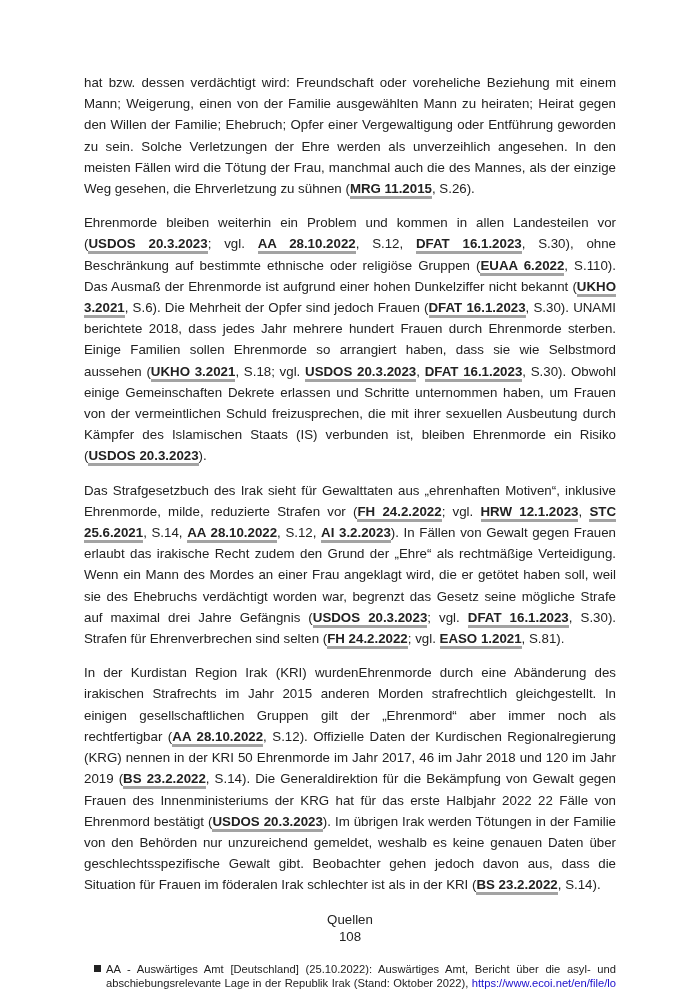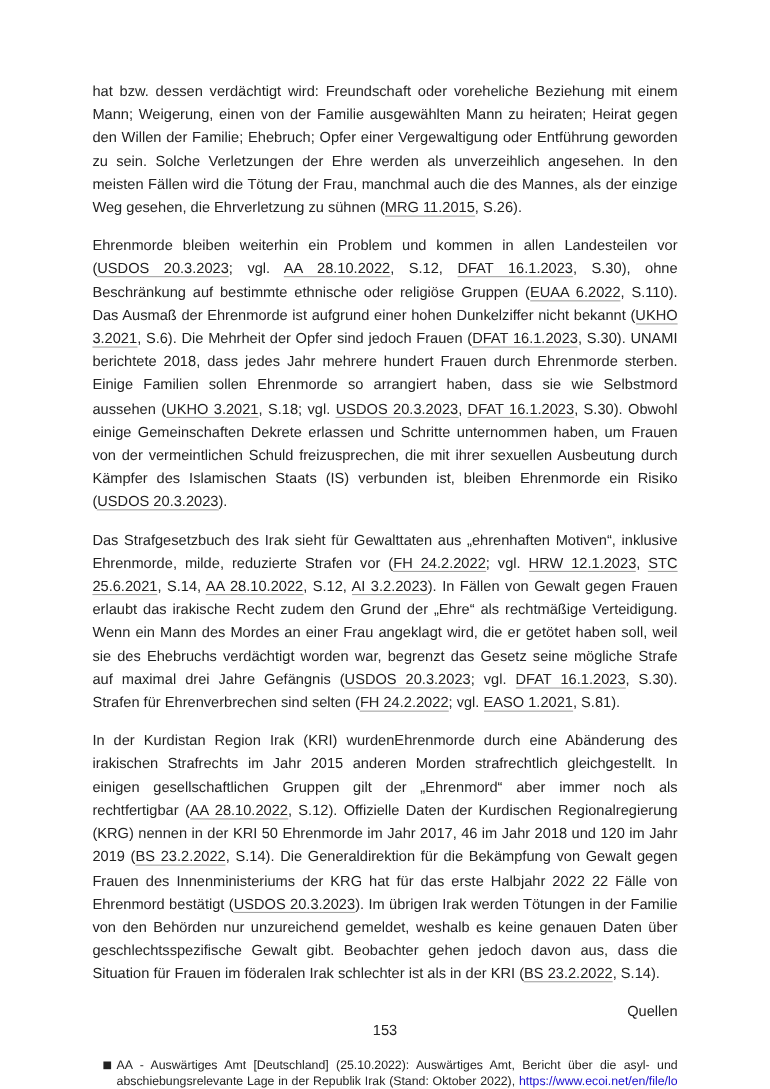--- a/index.html
+++ b/index.html
@@ -6,24 +6,25 @@
     body { width: 700px; height: 990px; position: relative; overflow: hidden; }
     .page {
       position: absolute; left: 84px; top: 72px; width: 532px;
       font-family: "Liberation Sans", sans-serif;
       font-size: 13.3px; line-height: 21.2px; color: #222222;
       text-align: justify; hyphens: manual;
     }
     .para { margin: 0 0 13px 0; }
     .ref {
       color: #222222; text-decoration: none;
-      border-bottom: 1px solid #a3a3a3; padding-bottom: 0px;
+      border-bottom: 3px solid #a3a3a3; padding-bottom: 0px;
       cursor: pointer;
+      font-weight: bold;
     }
-    .sources-heading { margin: 0 0 32px 0; text-align: right; }
+    .sources-heading { margin: 0 0 32px 0; text-align: center; }
     .src-list { list-style: none; margin: 0; padding: 0 0 0 10px; }
     .src-item {
       position: relative; padding-left: 12px;
       font-size: 11.2px; line-height: 14px; text-align: justify;
     }
     .bullet {
       position: absolute; left: 0; top: 3px; width: 7px; height: 7px; background: #222222;
     }
     .src-link { color: #1a0dcc; text-decoration: none; word-break: break-all; cursor: pointer; }
     .page-number {
@@ -42,13 +43,13 @@
       <p class="para"><span>In der Kurdistan Region Irak (KRI) wurdenEhrenmorde durch eine Abänderung des irakischen Strafrechts im Jahr 2015 anderen Morden strafrechtlich gleichgestellt. In einigen gesellschaftli­chen Gruppen gilt der „Ehrenmord“ aber immer noch als rechtfertigbar (</span><span class="ref">AA 28.10.2022</span><span>, S.12). Offizielle Daten der Kurdischen Regionalregierung (KRG) nennen in der KRI 50 Ehrenmorde im Jahr 2017, 46 im Jahr 2018 und 120 im Jahr 2019 (</span><span class="ref">BS 23.2.2022</span><span>, S.14). Die Generaldirektion für die Bekämpfung von Gewalt gegen Frauen des Innenministeriums der KRG hat für das erste Halbjahr 2022 22 Fälle von Ehrenmord bestätigt (</span><span class="ref">USDOS 20.3.2023</span><span>). Im übrigen Irak werden Tötungen in der Familie von den Behörden nur unzureichend gemeldet, weshalb es keine ge­nauen Daten über geschlechtsspezifische Gewalt gibt. Beobachter gehen jedoch davon aus, dass die Situation für Frauen im föderalen Irak schlechter ist als in der KRI (</span><span class="ref">BS 23.2.2022</span><span>, S.14).</span></p>
     </div>
 
   <div class="sources-heading">Quellen</div>
 
   <ul class="src-list" id="src-list">
       <li class="src-item"><span class="bullet"></span><span>AA - Auswärtiges Amt [Deutschland] (25.10.2022): Auswärtiges Amt, Bericht über die asyl- und abschiebungsrelevante Lage in der Republik Irak (Stand: Oktober 2022), </span><span class="src-link">https://www.ecoi.net/en/file/local/2082728/Auswärtiges_Amt,_Bericht_über_die_asyl-_und_abschiebungsrelevante_</span></li>
     </ul>
 </div>
 
-<div class="page-number">153</div>
+<div class="page-number">108</div>
 
 </body></html>

